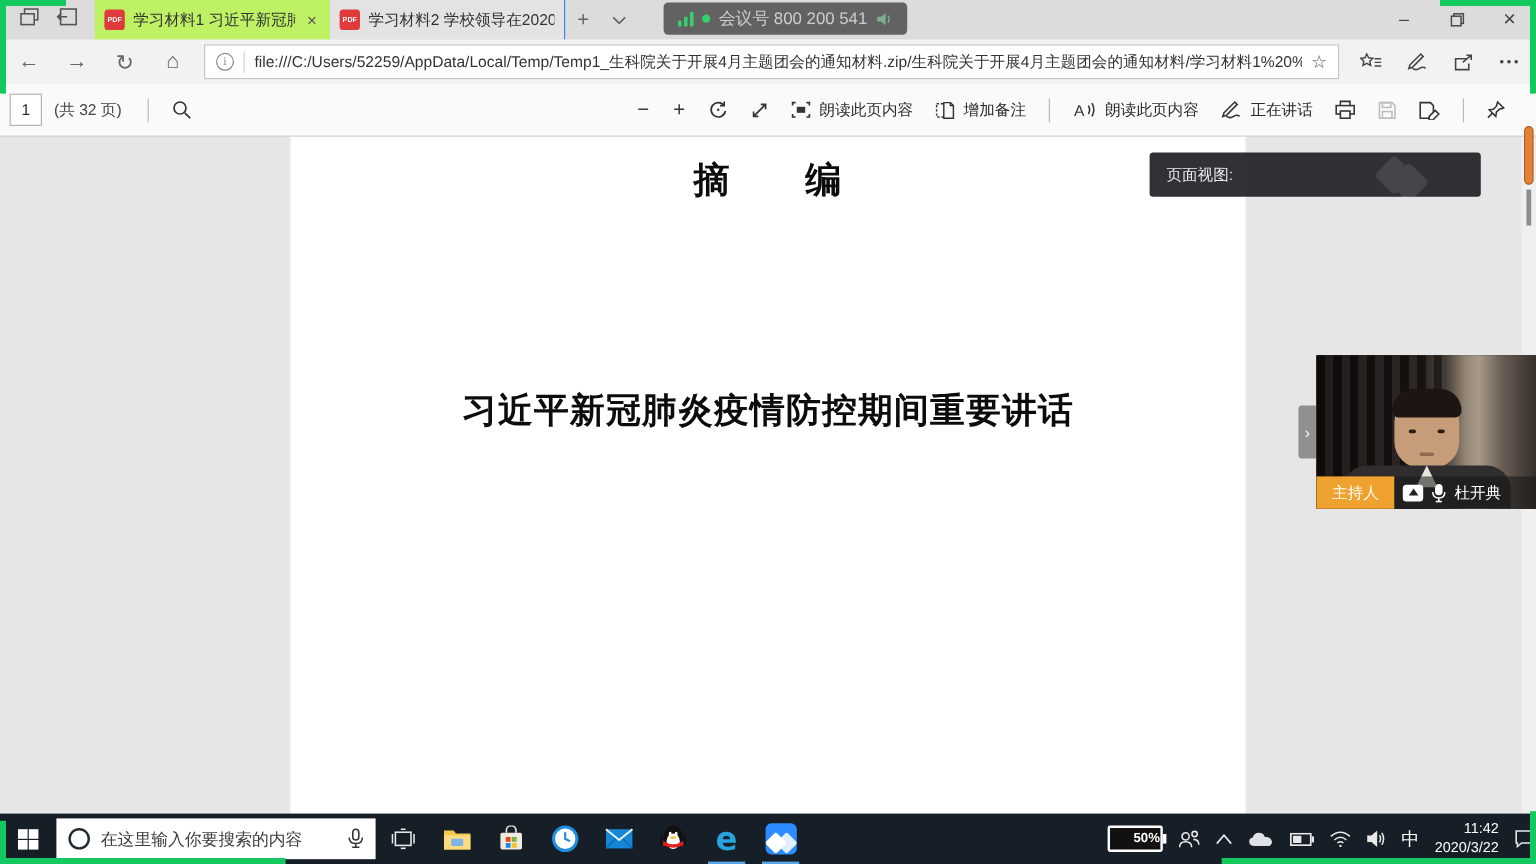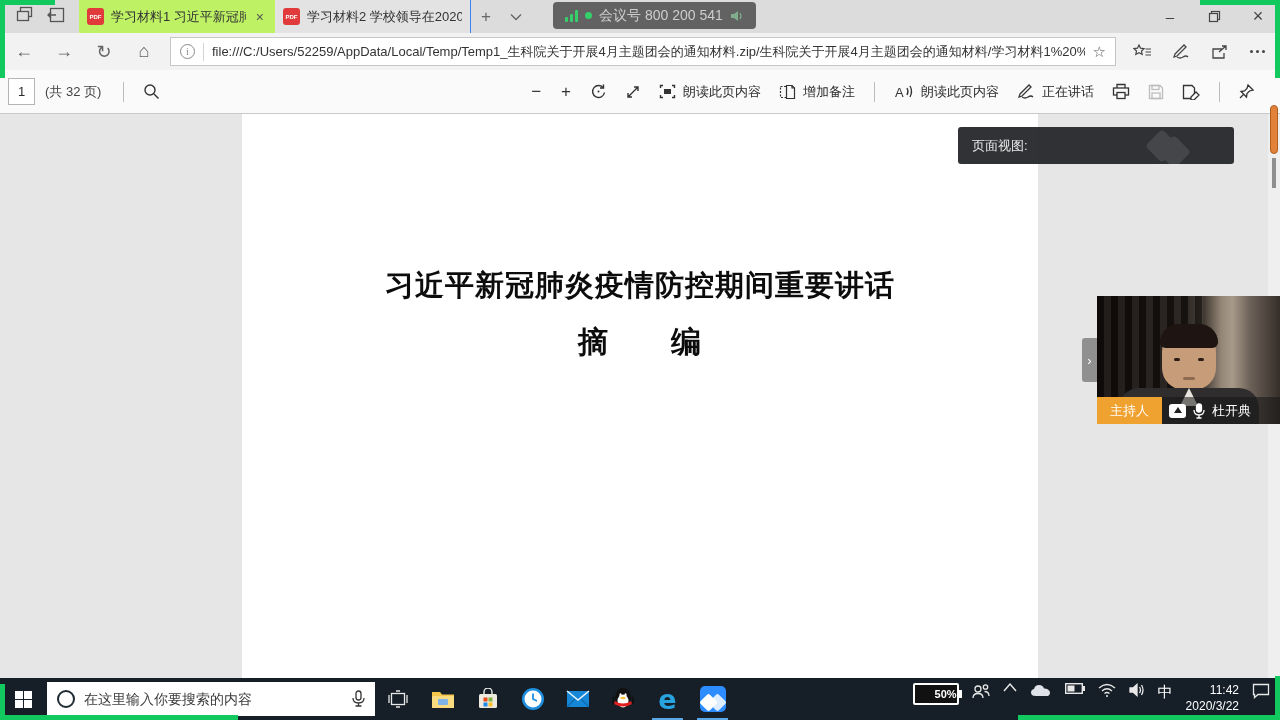--- a/index.html
+++ b/index.html
@@ -85,31 +85,31 @@
   .role-badge { background:#efa22f; color:#fff; font-size:13px; display:flex; align-items:center; padding:0 13px; }
   .v-rest { flex:1; background:rgba(22,22,22,.55); display:flex; align-items:center; gap:7px; padding:0 7px; color:#fff; font-size:13px; }
   .ss-icon { width:17px; height:14px; background:#fff; border-radius:3px; position:relative; }
   .ss-icon:after { content:""; position:absolute; left:5px; top:3px; width:0; height:0; border-left:4px solid transparent; border-right:4px solid transparent; border-bottom:6px solid #222; }
 
   
   .taskbar { position:absolute; bottom:0; left:0; right:0; height:42px; background:#161f27; display:flex; align-items:center; color:#fff; z-index:40; }
   .start { width:47px; height:42px; display:flex; align-items:center; justify-content:center; }
   .winlogo { display:grid; grid-template-columns:8px 8px; grid-template-rows:8px 8px; gap:1px; }
   .winlogo i { background:#fff; }
-  .searchbox { width:328px; height:34px; background:#fff; display:flex; align-items:center; gap:9px; padding:0 10px; }
+  .searchbox { width:266px; height:34px; background:#fff; display:flex; align-items:center; gap:9px; padding:0 10px; }
   .cortana { width:18px; height:18px; border:2px solid #1f2b33; border-radius:50%; flex:0 0 auto; }
   .searchbox input { border:0; outline:0; flex:1; font-size:14px; font-family:"Liberation Sans",sans-serif; color:#333; background:transparent; min-width:0; }
   .searchbox input::placeholder { color:#3c3c3c; opacity:1; }
   .ticon { width:45px; height:42px; display:flex; align-items:center; justify-content:center; position:relative; }
   .ticon .runline { position:absolute; bottom:0; left:7px; right:7px; height:2px; background:#5aa7e8; }
   .edge-e { color:#27a3e0; font-size:27px; font-weight:bold; font-family:"DejaVu Sans",sans-serif; line-height:1; }
   .meet-icon { width:26px; height:26px; background:#2d8cff; border-radius:5px; position:relative; overflow:hidden; }
   .meet-icon b, .meet-icon i { position:absolute; width:13px; height:13px; background:#fff; transform:rotate(45deg); border-radius:2px; }
   .meet-icon b { left:2px; top:10px; } .meet-icon i { left:11px; top:10px; opacity:.85; }
-  .tray { margin-left:auto; display:flex; align-items:flex-start; gap:13px; padding-right:10px; }
+  .tray { margin-left:auto; display:flex; align-items:center; gap:13px; }
   .batt-widget { width:46px; height:22px; border:2px solid #fff; border-radius:2px; position:relative; background:#111; display:flex; align-items:center; justify-content:center; font-size:11px; font-weight:bold; }
   .batt-widget:after { content:""; position:absolute; right:-5px; top:5px; width:3px; height:8px; background:#fff; }
   .batt-fill { position:absolute; left:0; top:0; bottom:0; width:50%; background:#3db54a; }
   .batt-widget span { position:relative; z-index:1; }
   .tray-txt { font-size:13px; }
   .clock { text-align:right; font-size:12px; line-height:1.3; }
 </style>
 </head>
 <body>
 
@@ -291,22 +291,22 @@
     <span class="tool" style="margin-right:18px;">
       <svg width="15" height="16" viewBox="0 0 15 16" fill="none" stroke="#333" stroke-width="1.3">
           <path d="M9 1 L14 6 L10.5 7 L8 9.5 L7.5 13 L2 7.5 L5.5 7 L8 4.5 Z"></path>
           <path d="M4.5 10.5 L1 14"></path>
         </svg>
     </span>
   </div>
 
   <div class="content">
     <div class="page">
+      <div class="doc-title l2">摘　　编</div>
       <div class="doc-title l1">习近平新冠肺炎疫情防控期间重要讲话</div>
-      <div class="doc-title l2">摘　　编</div>
     </div>
     <div class="scrolltrack">
       <div class="thumb-orange"></div>
       <div class="thumb-gray"></div>
     </div>
   </div>
 
   <div class="speaking">
     <span>页面视图:</span>
     <span class="wm">

